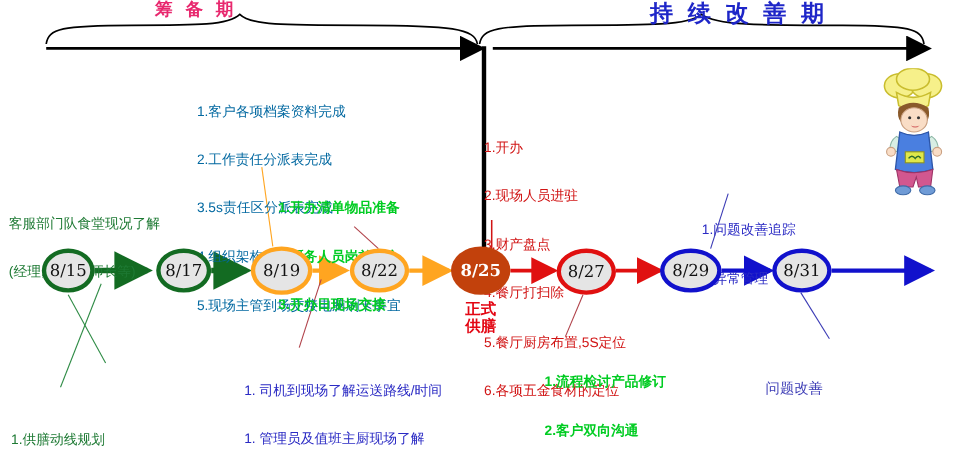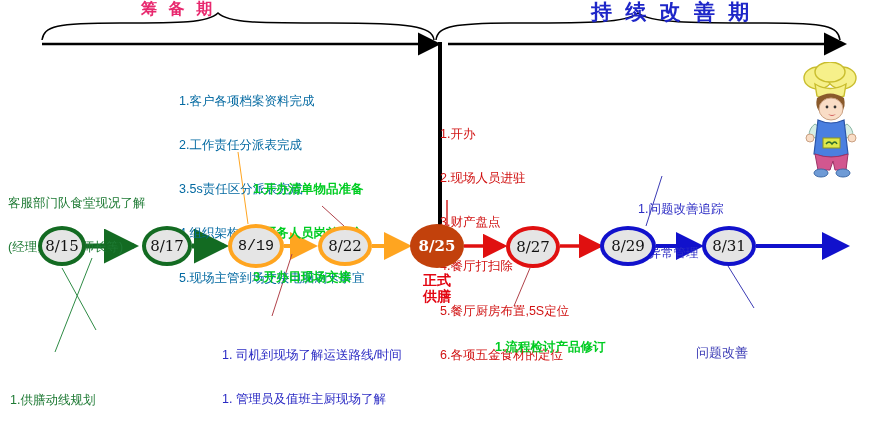--- a/index.html
+++ b/index.html
@@ -158,33 +158,34 @@
     <div>6.各项五金食材的定位</div>
   </div>
 
   <div class="txt list c-blue" style="left:638px;top:172px;">
     <div>1.问题改善追踪</div>
     <div>2.异常管理</div>
   </div>
 
   <div class="txt list bold c-green" style="left:495px;top:310px;">
     <div>1.流程检讨产品修订</div>
+    <div>2.客户双向沟通</div>
   </div>
 
   <div class="txt list c-bluedk" style="left:696px;top:314px;font-size:13px;">
     <div>问题改善</div>
   </div>
 
   <div class="node green" style="left:38px;top:226px;width:48px;height:40px;">
     <span>8/15</span>
   </div>
   <div class="node green" style="left:142px;top:226px;width:50px;height:40px;">
     <span>8/17</span>
   </div>
-  <div class="node orange" style="left:228px;top:224px;width:56px;height:44px;font-family:Liberation Mono, monospace;">
+  <div class="node orange" style="left:228px;top:224px;width:56px;height:44px;">
     <span>8/19</span>
   </div>
   <div class="node orange" style="left:318px;top:226px;width:54px;height:40px;">
     <span>8/22</span>
   </div>
   <div class="node redfill" style="left:410px;top:224px;width:54px;height:44px;">
     <span>8/25</span>
   </div>
   <div class="node redring" style="left:506px;top:226px;width:54px;height:42px;">
     <span>8/27</span>

